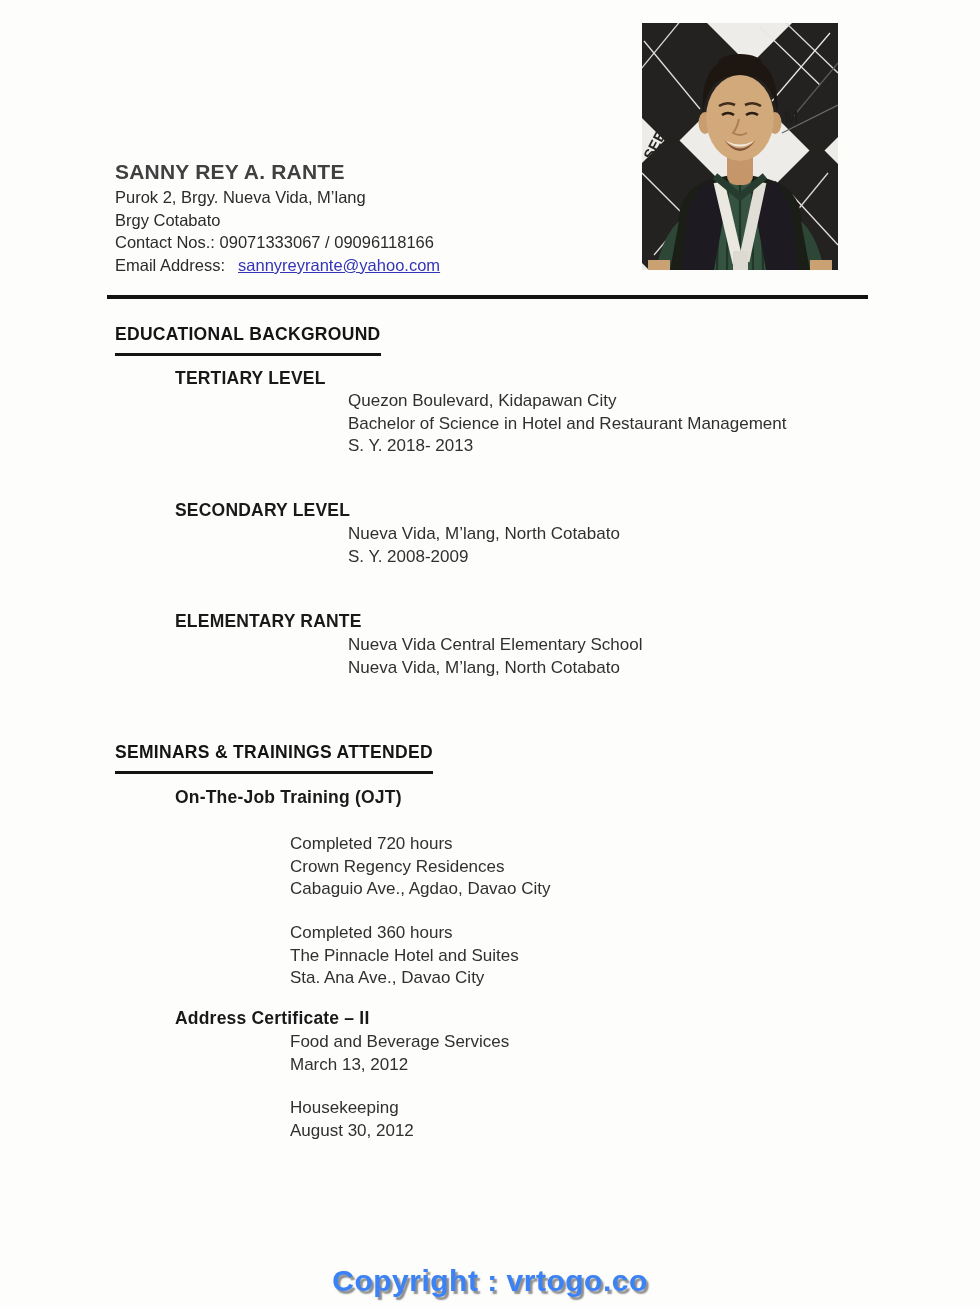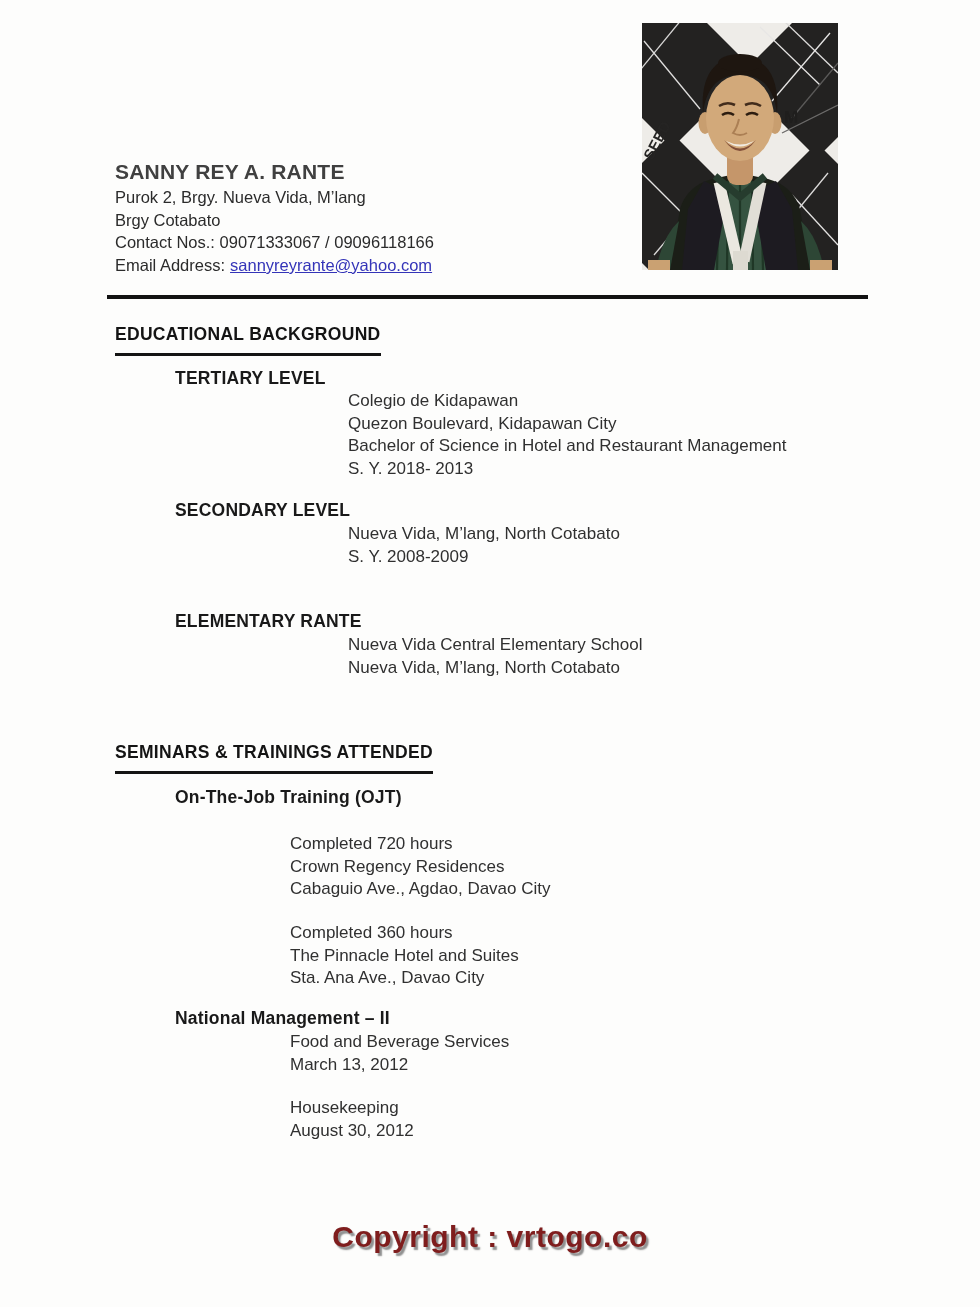--- a/index.html
+++ b/index.html
@@ -10,44 +10,44 @@
   }
   
   .applicant-name{
     position:absolute;left:115px;top:160px;
     font-size:21px;font-weight:bold;color:#404040;letter-spacing:.2px;
   }
   .contact-block{
     position:absolute;left:115px;top:186px;
     font-size:16.5px;line-height:22.6px;color:#2b2b2b;
   }
-  .email-link{color:#3434b8;text-decoration:underline;margin-left:5px;cursor:pointer;}
+  .email-link{color:#3434b8;text-decoration:underline;margin-left:13px;cursor:pointer;}
   .rule{position:absolute;left:107px;top:295px;width:761px;height:4px;background:#121212;}
   
   .sec-heading{
     position:absolute;left:115px;display:inline-block;
     font-size:17.5px;font-weight:bold;color:#141414;letter-spacing:.3px;
     border-bottom:3px solid #141414;padding-bottom:8px;
   }
   #edu-heading{top:324px;}
   #sem-heading{top:742px;}
   .sub-heading{
     position:absolute;left:175px;
     font-size:17.5px;font-weight:bold;color:#191919;letter-spacing:.2px;
   }
   .detail{position:absolute;font-size:17px;line-height:22.5px;color:#303030;}
   .edu-detail{left:348px;}
   .sem-detail{left:290px;}
   
   .photo{position:absolute;left:642px;top:23px;width:196px;height:247px;}
   
   .copyright{
-    position:absolute;left:0;top:1220px;width:980px;text-align:center;
+    position:absolute;left:0;top:1264px;width:980px;text-align:center;
     font-size:30px;font-weight:bold;letter-spacing:.5px;
-    color:#7f1d1d;
+    color:#3b82f6;
     text-shadow:2.5px 3px 1.5px #8f8f8f, 0 0 1px #d8d8d8;
   }
 </style>
 </head>
 <body>
 
 <div class="page">
 
   <svg class="photo" viewBox="0 0 196 247" aria-hidden="true">
 
@@ -138,21 +138,20 @@
     <div>Contact Nos.: 09071333067 / 09096118166</div>
     <div><span>Email Address:</span><a class="email-link">sannyreyrante@yahoo.com</a></div>
   </div>
 
   <div class="rule"></div>
 
   <div class="sec-heading" id="edu-heading">EDUCATIONAL BACKGROUND</div>
 
   <div class="sub-heading" style="top:368px">TERTIARY LEVEL</div>
   <div class="detail edu-detail" style="top:390px">
-    <div>Colegio de Kidapawan</div>
     <div>Quezon Boulevard, Kidapawan City</div>
     <div>Bachelor of Science in Hotel and Restaurant Management</div>
     <div>S. Y. 2018- 2013</div>
   </div>
 
   <div class="sub-heading" style="top:500px">SECONDARY LEVEL</div>
   <div class="detail edu-detail" style="top:523px">
     <div>Nueva Vida, M’lang, North Cotabato</div>
     <div>S. Y. 2008-2009</div>
   </div>
@@ -170,21 +169,21 @@
     <div>Completed 720 hours</div>
     <div>Crown Regency Residences</div>
     <div>Cabaguio Ave., Agdao, Davao City</div>
   </div>
   <div class="detail sem-detail" style="top:922px">
     <div>Completed 360 hours</div>
     <div>The Pinnacle Hotel and Suites</div>
     <div>Sta. Ana Ave., Davao City</div>
   </div>
 
-  <div class="sub-heading" style="top:1008px">National Management – II</div>
+  <div class="sub-heading" style="top:1008px">Address Certificate – II</div>
   <div class="detail sem-detail" style="top:1031px">
     <div>Food and Beverage Services</div>
     <div>March 13, 2012</div>
   </div>
   <div class="detail sem-detail" style="top:1097px">
     <div>Housekeeping</div>
     <div>August 30, 2012</div>
   </div>
 
   <div class="copyright">Copyright : vrtogo.co</div>

